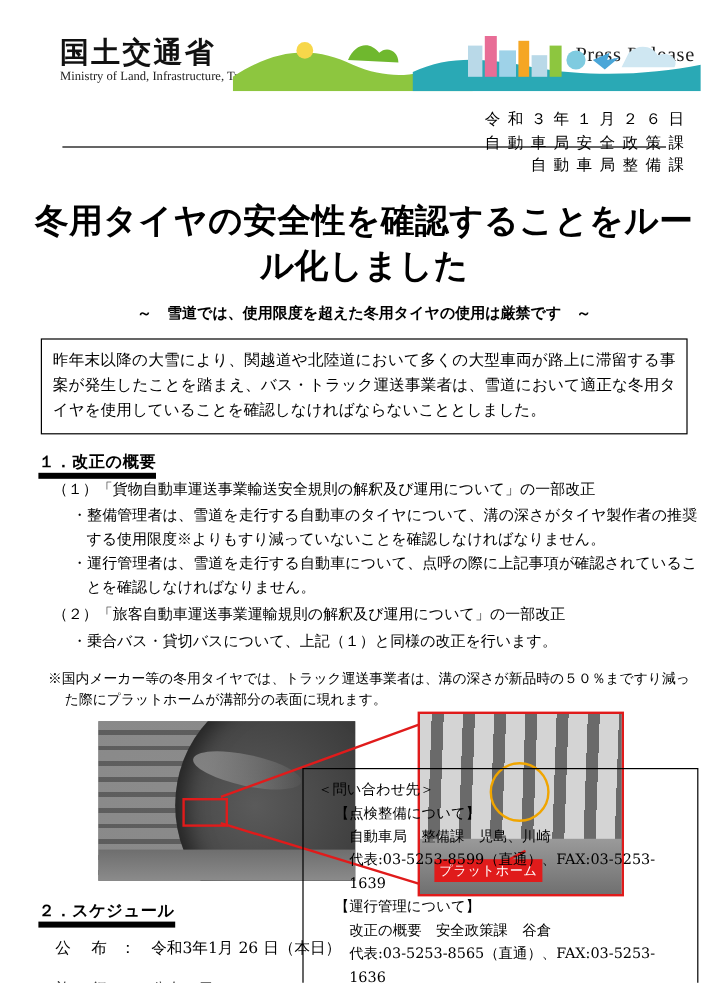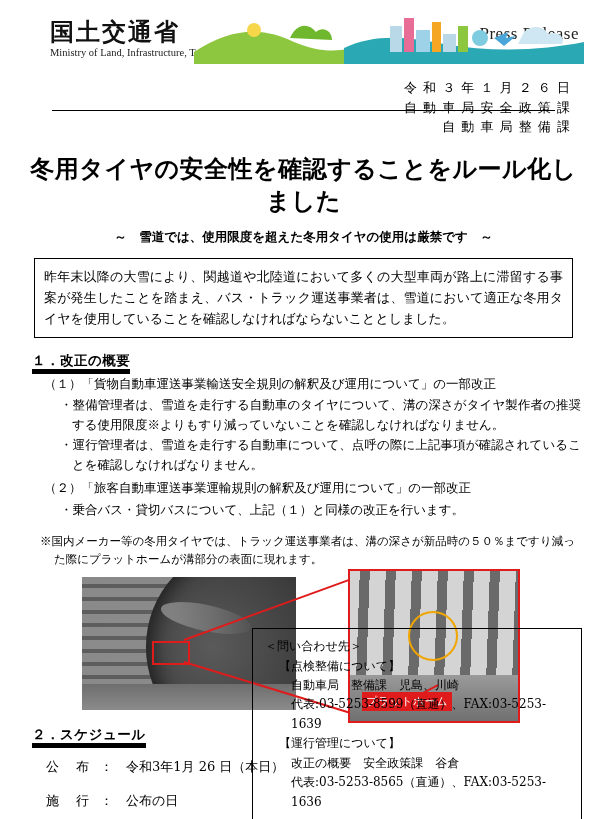--- a/index.html
+++ b/index.html
@@ -27,21 +27,21 @@
     position: absolute;
     top: 10px;
     right: 28px;
     font-family: "Liberation Serif", serif;
     font-size: 17px;
     letter-spacing: 0.5px;
     color: #222;
   }
   .header-band {
     position: relative;
-    margin-top: 14px;
+    margin-top: 26px;
     height: 48px;
   }
   .ministry-jp {
     position: absolute;
     left: 24px;
     top: 2px;
     font-family: "DejaVu Serif", serif;
     font-weight: bold;
     font-size: 24px;
     letter-spacing: 2px;
@@ -78,21 +78,21 @@
     line-height: 1.5;
     letter-spacing: 1px;
     padding-right: 10px;
   }
   
   .main-title {
     margin-top: 16px;
     text-align: center;
     font-family: "DejaVu Serif", serif;
     font-weight: bold;
-    font-size: 24px;
+    font-size: 28px;
     letter-spacing: 0.5px;
   }
   .sub-title {
     margin-top: 12px;
     text-align: center;
     font-family: "DejaVu Serif", serif;
     font-size: 12.5px;
     font-weight: bold;
   }
   

